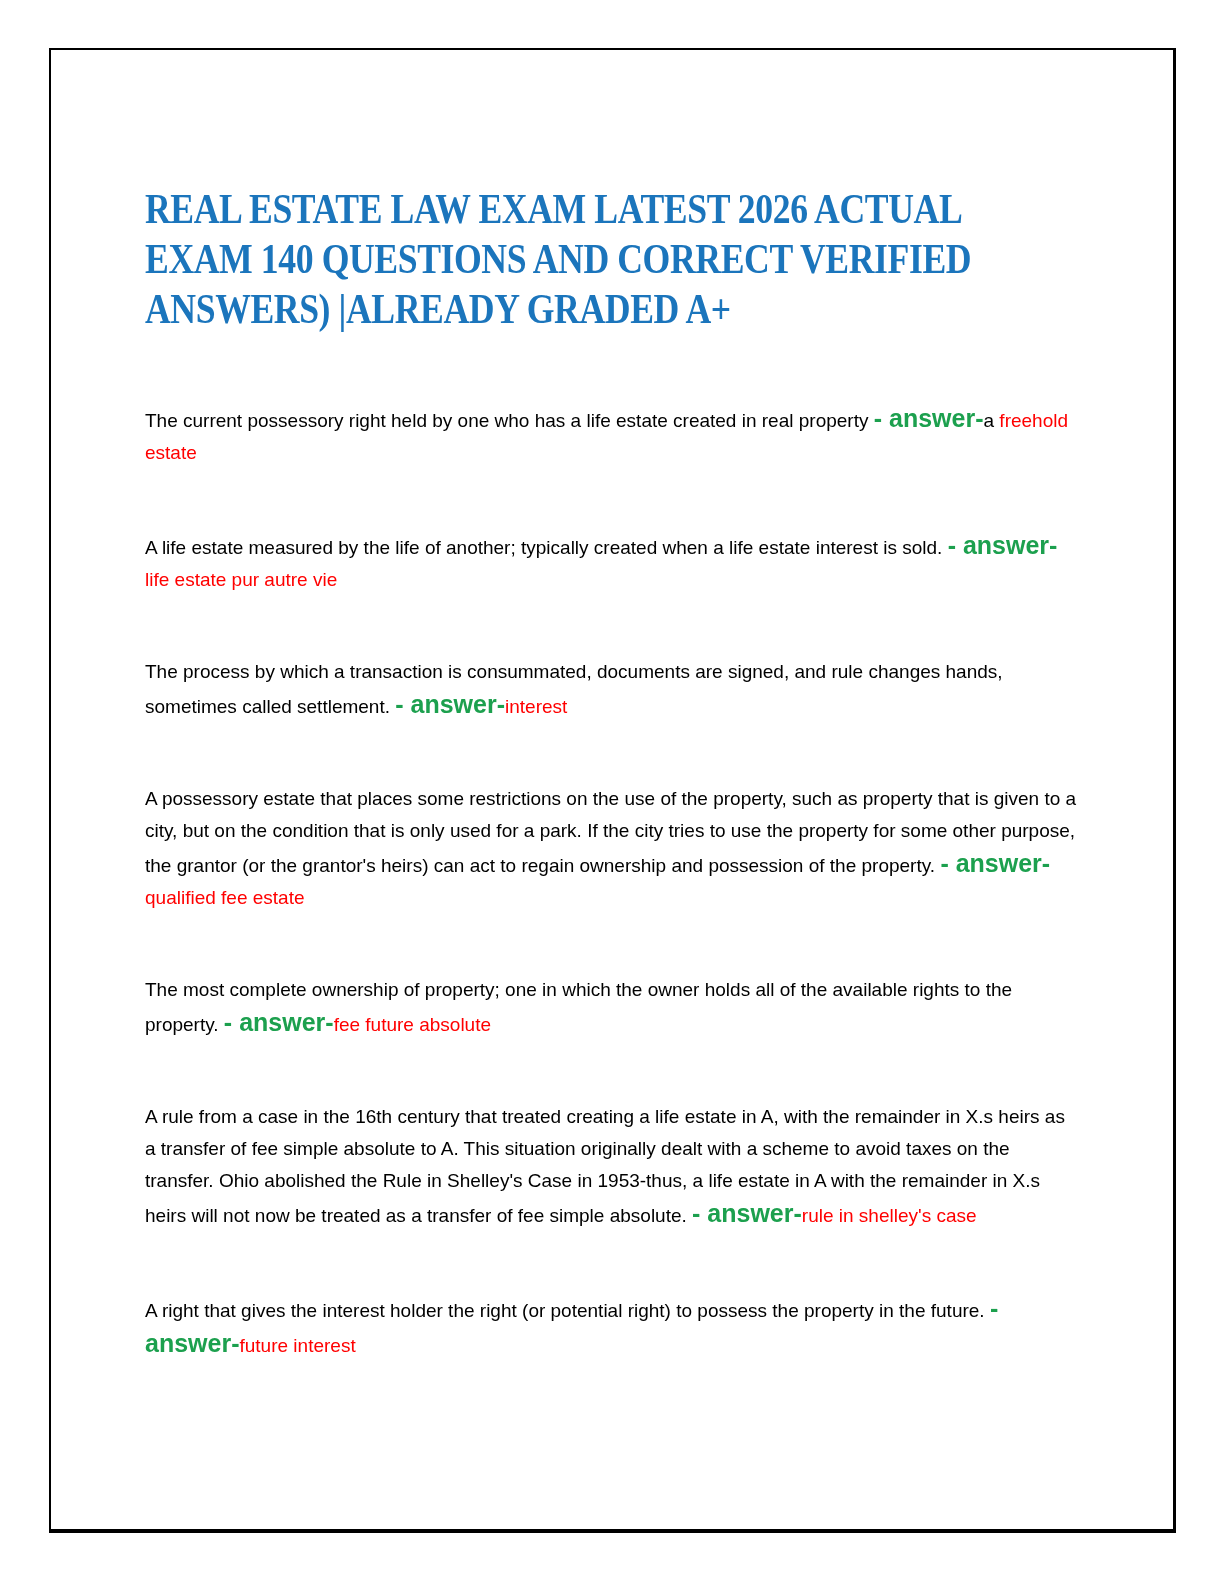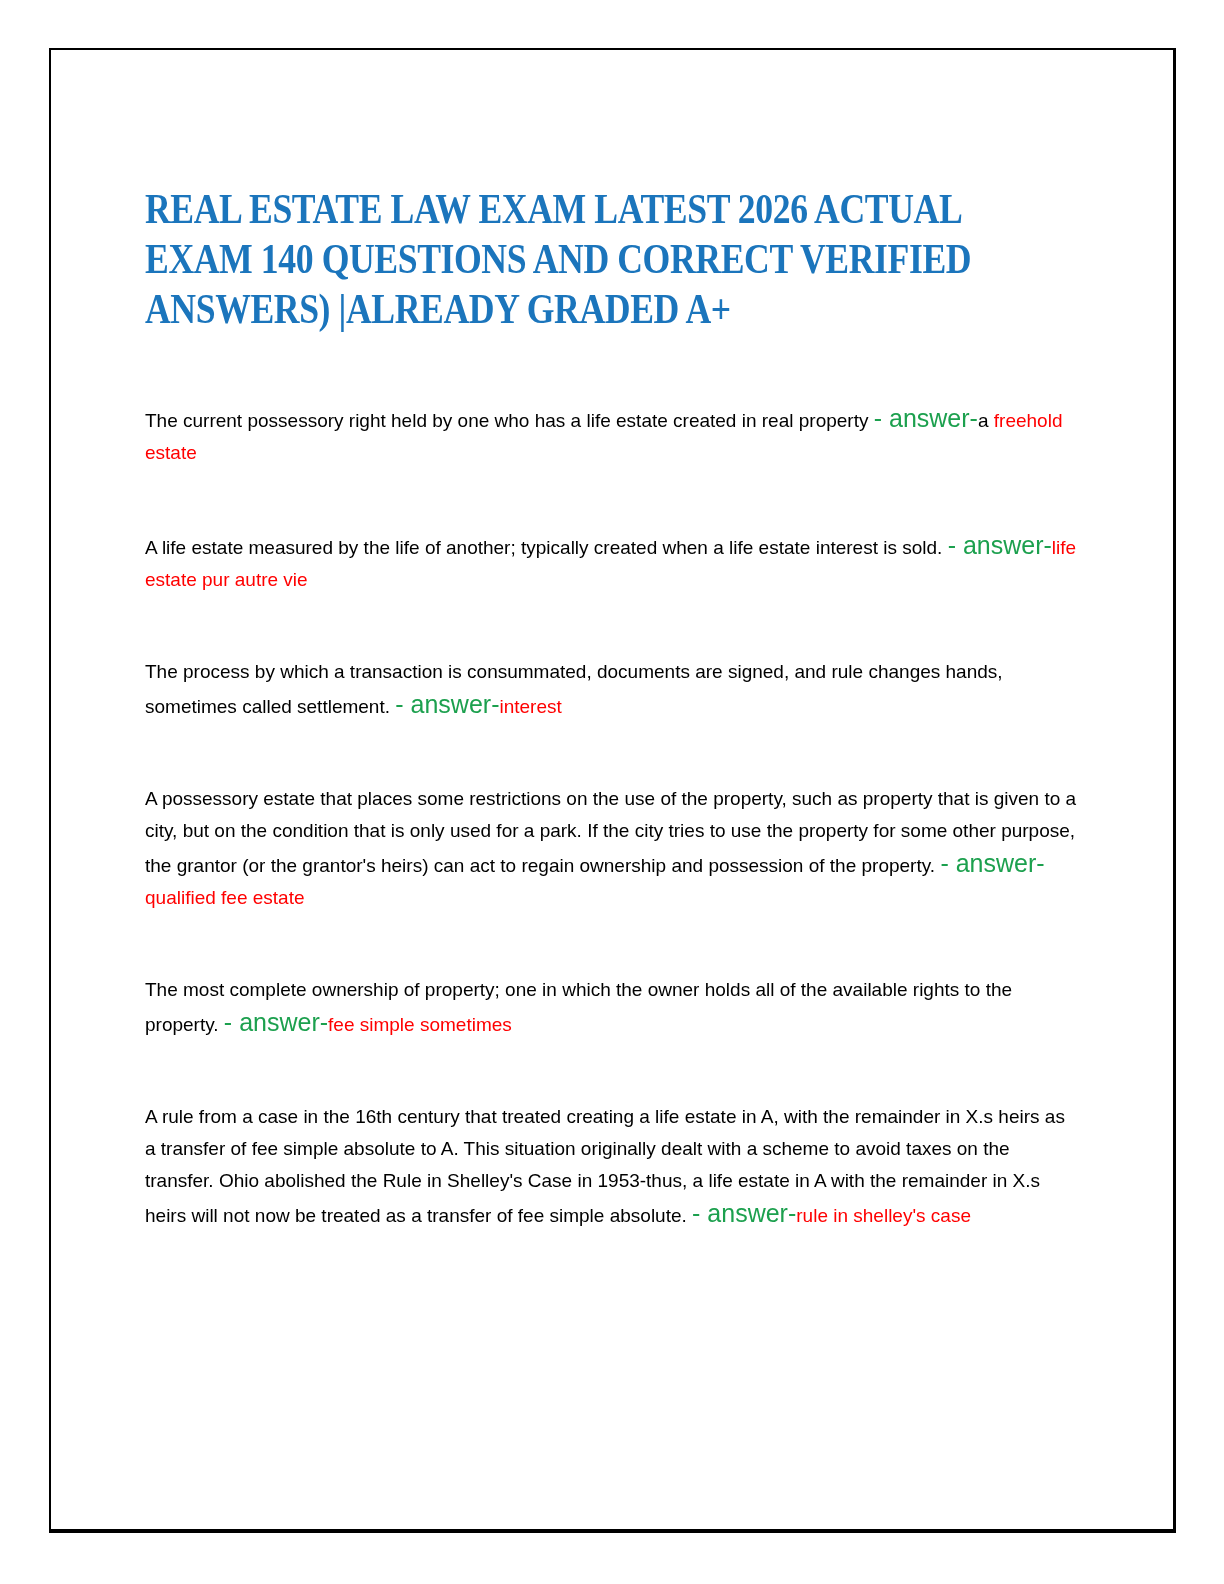--- a/index.html
+++ b/index.html
@@ -55,20 +55,21 @@
     font-size: 19px;
     line-height: 32px;
     color: var(--text-color, #000);
   }
   .seg-q, .seg-plain {
     color: var(--text-color, #000);
   }
   .seg-sep {
     color: var(--answer-green, #1CA04E);
     font-size: 25px;
+    font-weight: bold;
   }
   .seg-ans {
     color: var(--answer-red, #FF0000);
   }
 </style>
 </head>
 <body>
 
 <div class="canvas">
   <div class="page">
@@ -76,18 +77,19 @@
       <h1 class="title">
         <span class="title-line">REAL ESTATE LAW EXAM LATEST 2026 ACTUAL</span>
         <span class="title-line">EXAM 140 QUESTIONS AND CORRECT VERIFIED</span>
         <span class="title-line">ANSWERS) |ALREADY GRADED A+</span>
       </h1>
       <div id="qa-list">
           <p class="qa-para"><span class="seg-q">The current possessory right held by one who has a life estate created in real property </span><span class="seg-sep">- answer-</span><span class="seg-plain">a </span><span class="seg-ans">freehold estate</span></p>
           <p class="qa-para"><span class="seg-q">A life estate measured by the life of another; typically created when a life estate interest is sold. </span><span class="seg-sep">- answer-</span><span class="seg-ans">life estate pur autre vie</span></p>
           <p class="qa-para"><span class="seg-q">The process by which a transaction is consummated, documents are signed, and rule changes hands, sometimes called settlement. </span><span class="seg-sep">- answer-</span><span class="seg-ans">interest</span></p>
           <p class="qa-para"><span class="seg-q">A possessory estate that places some restrictions on the use of the property, such as property that is given to a city, but on the condition that is only used for a park. If the city tries to use the property for some other purpose, the grantor (or the grantor's heirs) can act to regain ownership and possession of the property. </span><span class="seg-sep">- answer-</span><span class="seg-ans">qualified fee estate</span></p>
-          <p class="qa-para"><span class="seg-q">The most complete ownership of property; one in which the owner holds all of the available rights to the property. </span><span class="seg-sep">- answer-</span><span class="seg-ans">fee simple sometimes</span></p>
+          <p class="qa-para"><span class="seg-q">The most complete ownership of property; one in which the owner holds all of the available rights to the property. </span><span class="seg-sep">- answer-</span><span class="seg-ans">fee future absolute</span></p>
           <p class="qa-para"><span class="seg-q">A rule from a case in the 16th century that treated creating a life estate in A, with the remainder in X.s heirs as a transfer of fee simple absolute to A. This situation originally dealt with a scheme to avoid taxes on the transfer. Ohio abolished the Rule in Shelley's Case in 1953-thus, a life estate in A with the remainder in X.s heirs will not now be treated as a transfer of fee simple absolute. </span><span class="seg-sep">- answer-</span><span class="seg-ans">rule in shelley's case</span></p>
+          <p class="qa-para"><span class="seg-q">A right that gives the interest holder the right (or potential right) to possess the property in the future. </span><span class="seg-sep">- answer-</span><span class="seg-ans">future interest</span></p>
         </div>
     </div>
   </div>
 </div>
 
 </body></html>

